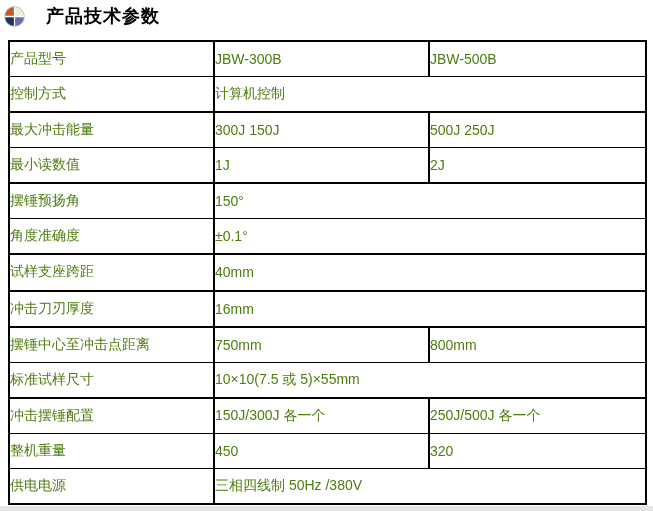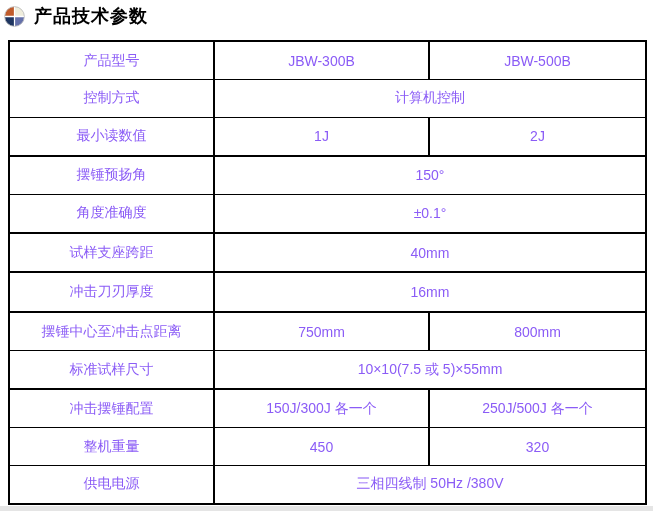--- a/index.html
+++ b/index.html
@@ -14,21 +14,21 @@
     height: 511px;
     background: #ffffff;
     overflow: hidden;
   }
   .page-header {
     position: absolute;
     left: 4px;
     top: 4px;
     display: flex;
     align-items: center;
-    gap: 9px;
+    gap: 21px;
   }
   .header-icon {
     width: 21px;
     height: 21px;
     display: inline-block;
     flex: 0 0 auto;
   }
   .page-title {
     margin: 0;
     font-size: 18px;
@@ -45,24 +45,24 @@
     height: 465px;
     border-collapse: collapse;
     table-layout: fixed;
     border: 2px solid #000000;
   }
   table.spec-table td {
     border: 2px solid #000000;
     border-top-width: 1px;
     border-bottom-width: 1px;
     padding: 0;
-    text-align: center;
+    text-align: left;
     vertical-align: middle;
     font-size: 14px;
-    color: #8b5cf6;
+    color: #4d7c0f;
     white-space: nowrap;
     overflow: hidden;
   }
   table.spec-table tr.thick-top td {
     border-top-width: 2px;
   }
   col.label-col  { width: 205px; }
   col.value-col1 { width: 215px; }
   col.value-col2 { width: 217px; }
   .bottom-strip {
@@ -100,20 +100,25 @@
     </colgroup>
     <tbody>
         <tr>
           <td>产品型号</td>
           <td>JBW-300B</td>
           <td>JBW-500B</td>
         </tr>
         <tr>
           <td>控制方式</td>
           <td colspan="2">计算机控制</td>
+        </tr>
+        <tr class="thick-top">
+          <td>最大冲击能量</td>
+          <td>300J 150J</td>
+          <td>500J 250J</td>
         </tr>
         <tr>
           <td>最小读数值</td>
           <td>1J</td>
           <td>2J</td>
         </tr>
         <tr class="thick-top">
           <td>摆锤预扬角</td>
           <td colspan="2">150°</td>
         </tr>

